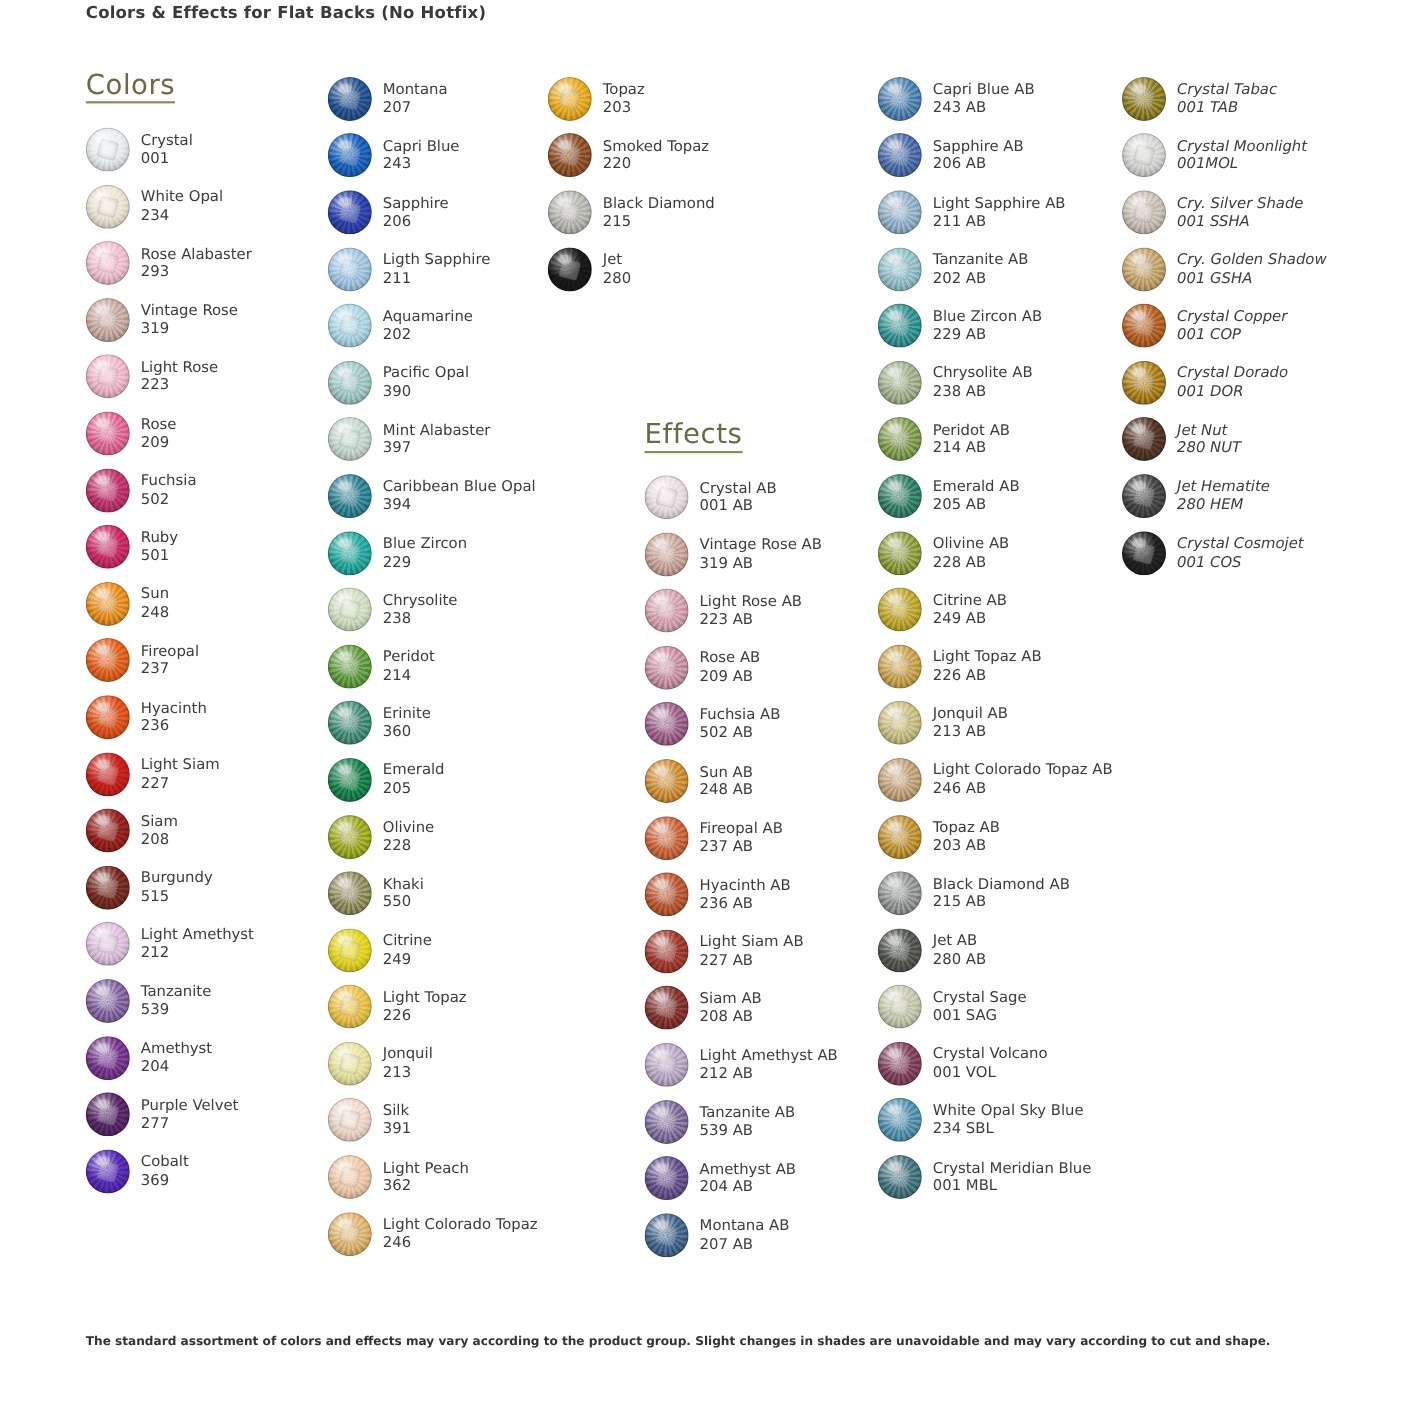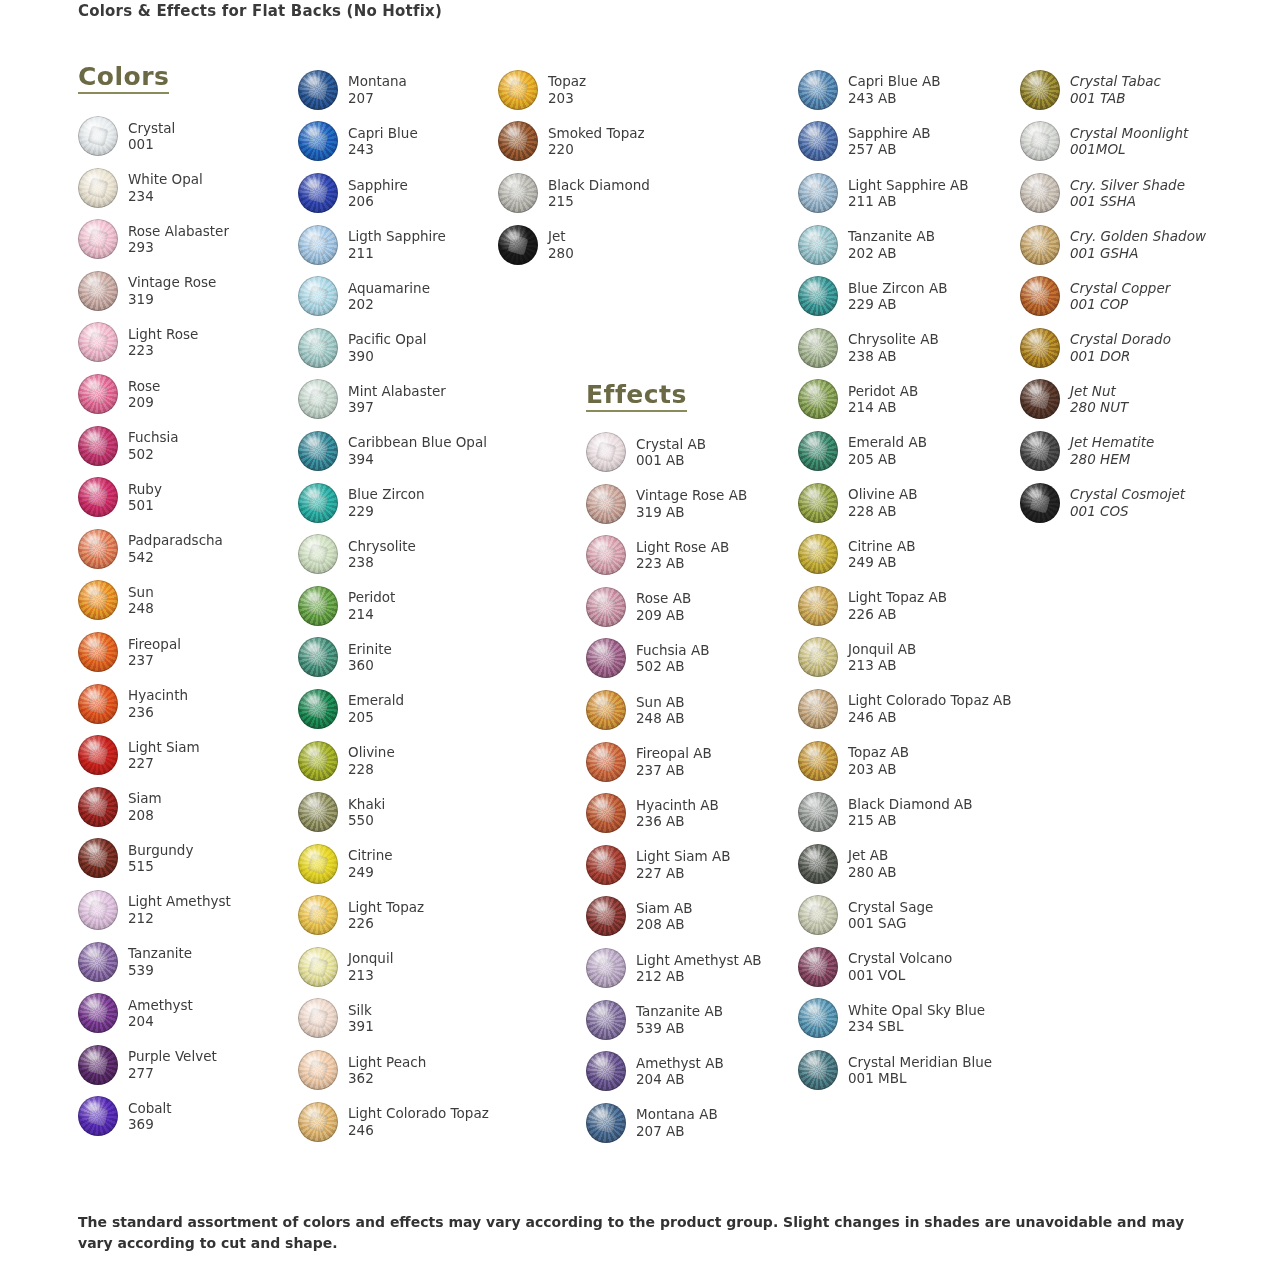--- a/index.html
+++ b/index.html
@@ -26,21 +26,21 @@
     position: absolute;
     left: 78px;
     top: 2px;
     font-size: 15px;
     font-weight: bold;
     letter-spacing: 0.2px;
     color: #3a3a3a;
   }
   .section-head {
     font-size: 25px;
-    font-weight: bold;
+    font-weight: normal;
     color: #6b6a45;
     letter-spacing: 0.5px;
     border-bottom: 2px solid #8a8a5a;
     display: inline-block;
     padding-bottom: 2px;
     line-height: 1.05;
   }
   .col {
     position: absolute;
   }
@@ -109,21 +109,21 @@
     color: #3c3c3c;
   }
   .labels .nm { display: block; white-space: nowrap; }
   .labels .cd { display: block; white-space: nowrap; }
 
   .footer {
     position: absolute;
     left: 78px;
     top: 1212px;
     width: 1120px;
-    font-size: 14px;
+    font-size: 11px;
     line-height: 1.5;
     color: #333;
     font-weight: bold;
   }
 </style>
 </head>
 <body>
 
 <div class="page">
 
@@ -200,29 +200,20 @@
         <div class="item">
           <div class="stone" style="background: radial-gradient(circle at 34% 28%, rgba(255, 255, 255, 0.55), rgba(255, 255, 255, 0.06) 42%), rgb(201, 33, 92); box-shadow: rgba(0, 0, 0, 0.18) 0px 0px 0px 1px inset, rgba(0, 0, 0, 0.25) 0px -4px 8px inset;">
             <span class="hl"></span>
           </div>
           <div class="labels">
             <span class="nm">Ruby</span>
             <span class="cd">501</span>
           </div>
         </div>
         <div class="item">
-          <div class="stone" style="background: radial-gradient(circle at 34% 28%, rgba(255, 255, 255, 0.55), rgba(255, 255, 255, 0.06) 42%), rgb(226, 119, 79); box-shadow: rgba(0, 0, 0, 0.18) 0px 0px 0px 1px inset, rgba(0, 0, 0, 0.25) 0px -4px 8px inset;">
-            <span class="hl"></span>
-          </div>
-          <div class="labels">
-            <span class="nm">Padparadscha</span>
-            <span class="cd">542</span>
-          </div>
-        </div>
-        <div class="item">
           <div class="stone" style="background: radial-gradient(circle at 34% 28%, rgba(255, 255, 255, 0.55), rgba(255, 255, 255, 0.06) 42%), rgb(233, 139, 26); box-shadow: rgba(0, 0, 0, 0.18) 0px 0px 0px 1px inset, rgba(0, 0, 0, 0.25) 0px -4px 8px inset;">
             <span class="hl"></span>
           </div>
           <div class="labels">
             <span class="nm">Sun</span>
             <span class="cd">248</span>
           </div>
         </div>
         <div class="item">
           <div class="stone" style="background: radial-gradient(circle at 34% 28%, rgba(255, 255, 255, 0.55), rgba(255, 255, 255, 0.06) 42%), rgb(227, 90, 20); box-shadow: rgba(0, 0, 0, 0.18) 0px 0px 0px 1px inset, rgba(0, 0, 0, 0.25) 0px -4px 8px inset;">
@@ -696,21 +687,21 @@
             <span class="nm">Capri Blue AB</span>
             <span class="cd">243 AB</span>
           </div>
         </div>
         <div class="item">
           <div class="stone" style="background: radial-gradient(circle at 34% 28%, rgba(255, 255, 255, 0.55), rgba(255, 255, 255, 0.06) 42%), rgb(68, 102, 166); box-shadow: rgba(0, 0, 0, 0.18) 0px 0px 0px 1px inset, rgba(0, 0, 0, 0.25) 0px -4px 8px inset;">
             <span class="hl"></span>
           </div>
           <div class="labels">
             <span class="nm">Sapphire AB</span>
-            <span class="cd">257 AB</span>
+            <span class="cd">206 AB</span>
           </div>
         </div>
         <div class="item">
           <div class="stone" style="background: radial-gradient(circle at 34% 28%, rgba(255, 255, 255, 0.55), rgba(255, 255, 255, 0.06) 42%), rgb(143, 176, 201); box-shadow: rgba(0, 0, 0, 0.18) 0px 0px 0px 1px inset, rgba(0, 0, 0, 0.25) 0px -4px 8px inset;">
             <span class="hl"></span>
           </div>
           <div class="labels">
             <span class="nm">Light Sapphire AB</span>
             <span class="cd">211 AB</span>
           </div>

